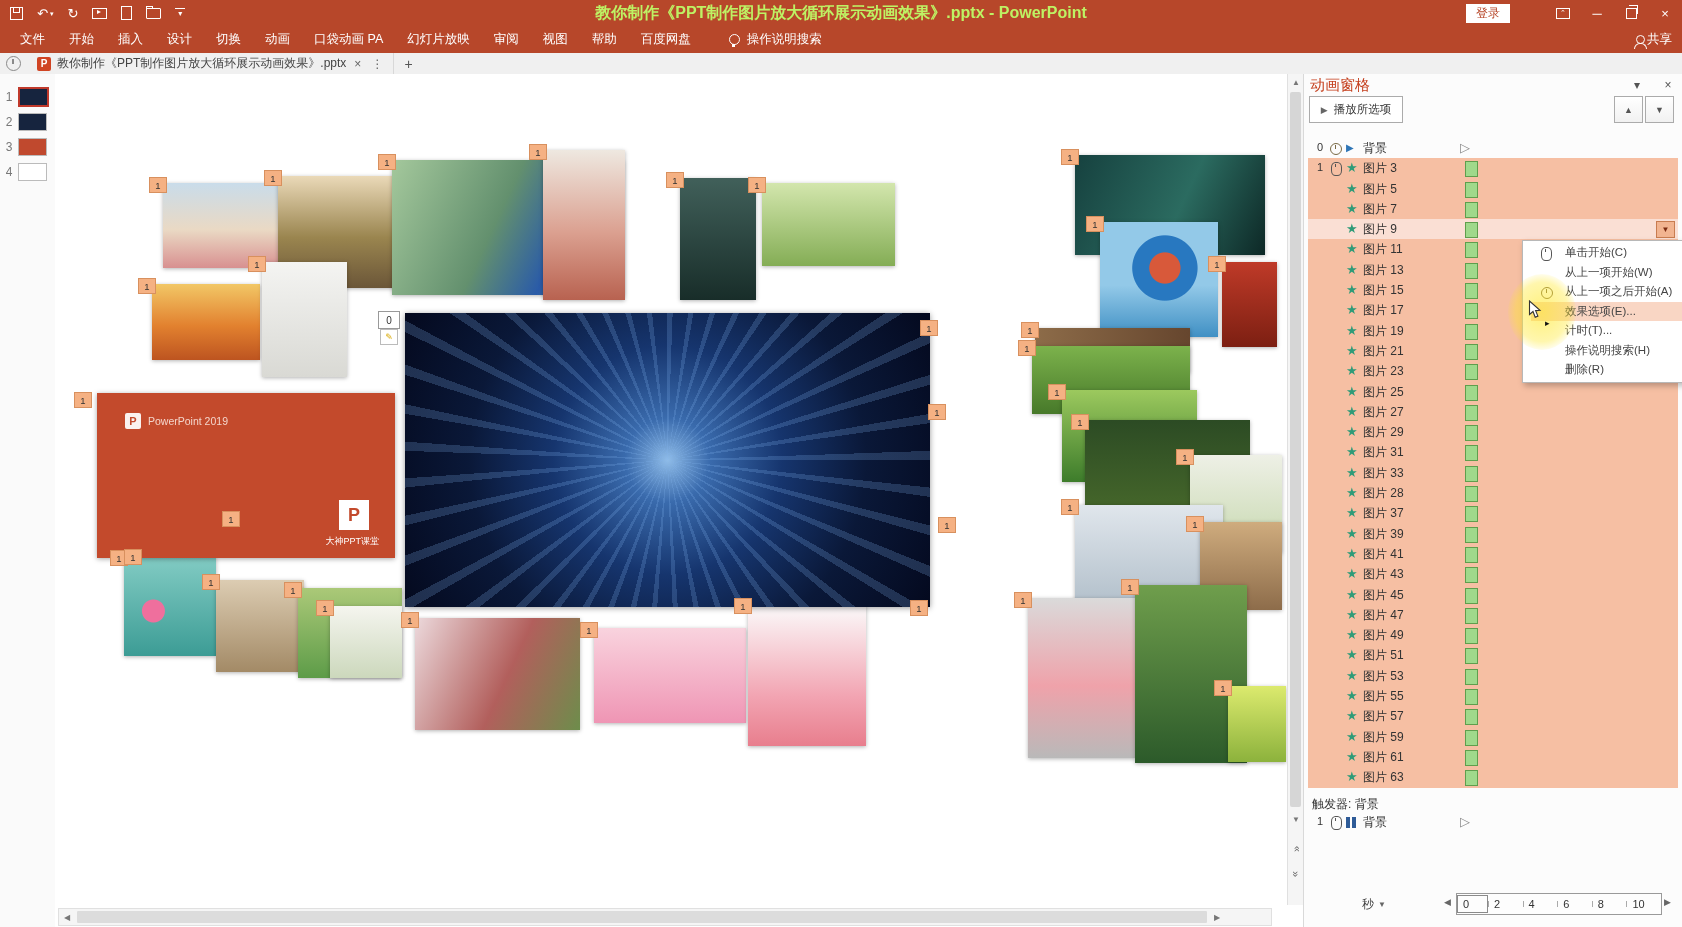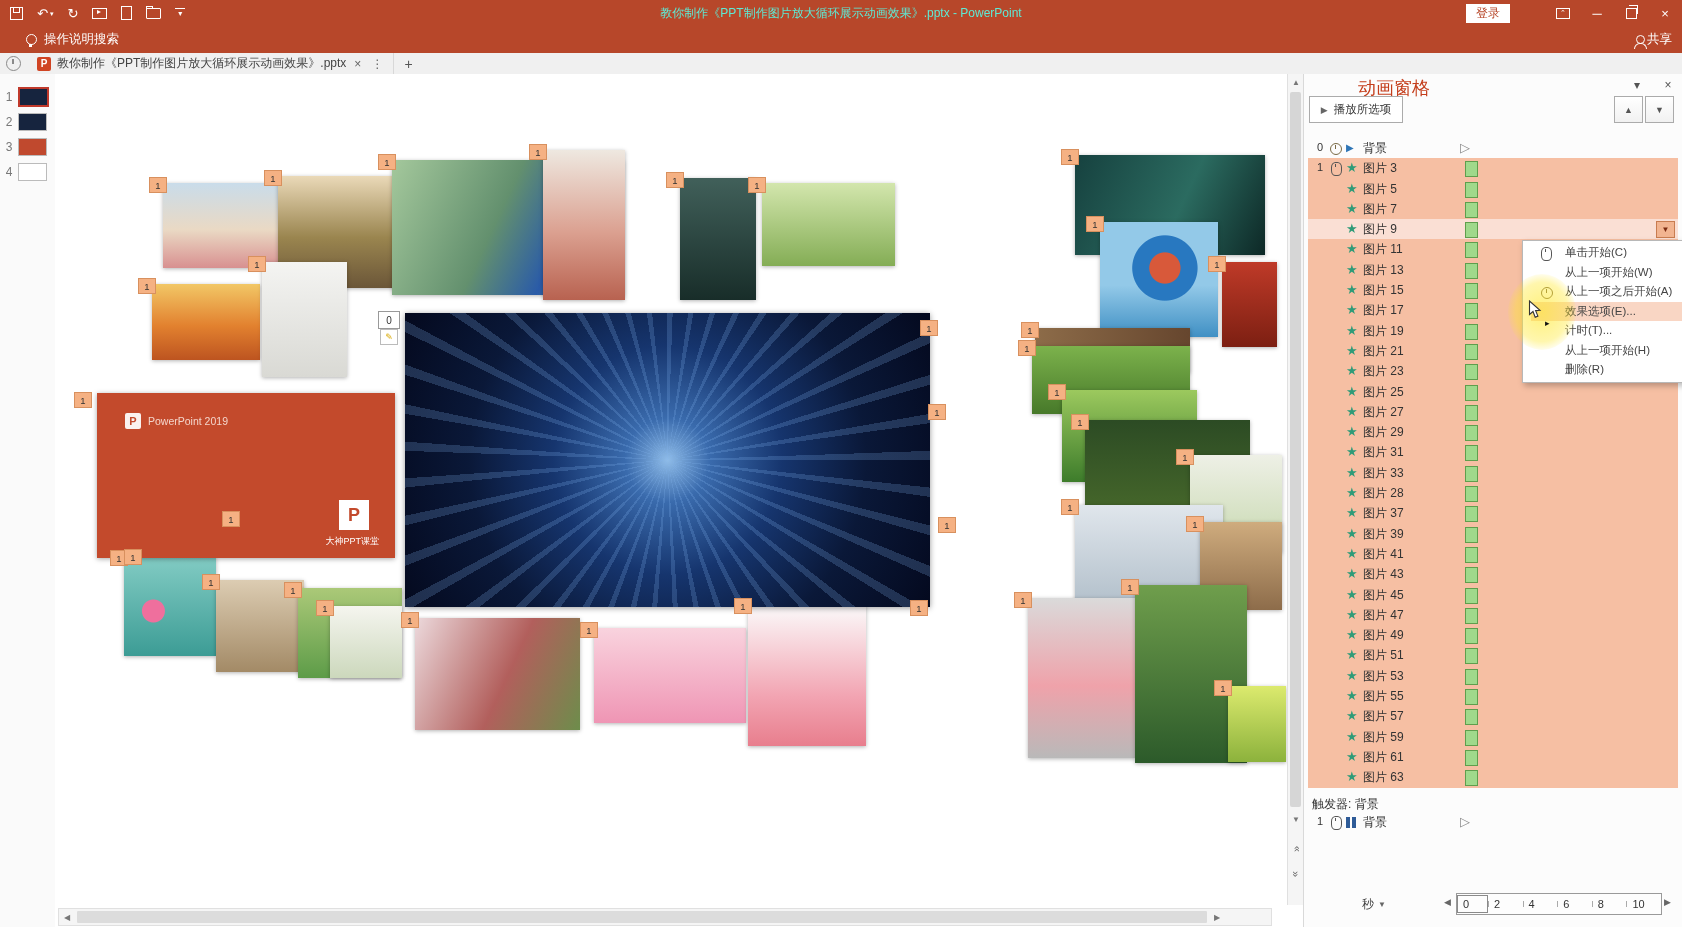--- a/index.html
+++ b/index.html
@@ -11,21 +11,21 @@
   .qat{position:absolute;left:10px;top:0;height:26px;display:flex;align-items:center;gap:14px;}
   .qicon{color:#fff;font-size:13px;line-height:1;display:inline-flex;align-items:center;}
   .ic-save{width:11px;height:11px;border:1.4px solid #fff;position:relative;}
   .ic-save:after{content:"";position:absolute;left:2px;top:0;width:5px;height:4px;background:#B7472A;border:1px solid #fff;border-top:none;}
   .ic-mon{width:13px;height:9px;border:1.4px solid #fff;position:relative;}
   .ic-mon:after{content:"";position:absolute;left:4px;top:1px;border-left:4px solid #fff;border-top:2.5px solid transparent;border-bottom:2.5px solid transparent;}
   .ic-doc{width:9px;height:12px;border:1.4px solid #fff;}
   .ic-folder{width:13px;height:9px;border:1.4px solid #fff;border-radius:1px;position:relative;}
   .ic-folder:before{content:"";position:absolute;left:-1px;top:-3px;width:5px;height:2px;border:1.4px solid #fff;border-bottom:none;}
   .ic-more{width:10px;border-top:1.5px solid #fff;padding-top:1px;font-size:8px;text-align:center;}
-  .tb-title{position:absolute;left:0;right:0;top:0;height:26px;line-height:26px;text-align:center;font-size:12px;color:#5eead4;}
+  .tb-title{position:absolute;left:0;right:0;top:0;height:26px;line-height:26px;text-align:center;font-size:16px;color:#bef264;font-weight:bold;}
   .tb-right{position:absolute;right:0;top:0;height:26px;display:flex;align-items:center;}
   .login-btn{background:#fff;color:#B7472A;font-size:12px;padding:1px 10px;margin-right:36px;cursor:default;}
   .tb-btn{width:34px;height:26px;display:flex;align-items:center;justify-content:center;font-size:13px;color:#fff;}
   .ic-ribbonopt{width:12px;height:9px;border:1.3px solid #fff;display:inline-block;text-align:center;font-size:7px;line-height:8px;}
   .ic-restore{width:9px;height:9px;border:1.3px solid #fff;position:relative;}
   .ic-restore:before{content:"";position:absolute;left:2px;top:-4px;width:8px;height:8px;border:1.3px solid #fff;border-left:none;border-bottom:none;}
   
   #ribbonrow{position:absolute;left:0;top:26px;width:1682px;height:27px;background:#B7472A;color:#fff;display:flex;align-items:center;}
   #ribbon-tabs{display:flex;align-items:center;height:100%;padding-left:8px;}
   .rtab{padding:0 12px;font-size:12.5px;line-height:27px;white-space:nowrap;color:#fff;}
@@ -79,21 +79,21 @@
   .hs-btn{width:16px;height:14px;font-size:8px;color:#777;display:flex;align-items:center;justify-content:center;}
   .hs-thumb{height:12px;background:#DCDCDC;border-radius:1px;flex:0 0 1130px;margin:0 2px;}
   #vscroll{position:absolute;left:1287px;top:74px;width:16px;height:831px;background:#F5F5F5;border-left:1px solid #E0E0E0;}
   .vs-btn{position:absolute;left:0;width:16px;height:16px;font-size:8px;color:#777;display:flex;align-items:center;justify-content:center;}
   .vs-thumb{position:absolute;left:2px;top:18px;width:11px;height:715px;background:#D6D6D6;border-radius:2px;}
   .dblchev{position:absolute;left:0;width:16px;height:20px;color:#666;font-size:11px;display:flex;align-items:center;justify-content:center;}
   .rot-up{transform:rotate(-90deg);display:inline-block;}
   .rot-dn{transform:rotate(90deg);display:inline-block;}
   
   #pane{position:absolute;left:1303px;top:74px;width:379px;height:853px;background:#FCFCFC;border-left:1px solid #D9D9D9;}
-  .pane-title{position:absolute;left:6px;top:2px;font-size:18px;color:#C43E1C;margin-left:48px;}
+  .pane-title{position:absolute;left:6px;top:2px;font-size:15px;color:#C43E1C;}
   .pane-hbtn{position:absolute;top:2px;width:22px;height:18px;color:#555;font-size:12px;display:flex;align-items:center;justify-content:center;}
   .play-btn{position:absolute;left:5px;top:22px;width:92px;height:25px;background:#fff;border:1px solid #ABABAB;
             display:flex;align-items:center;justify-content:center;gap:6px;font-size:11.5px;color:#333;}
   .play-btn .tri-sm{color:#666;font-size:9px;}
   .updown{position:absolute;top:22px;width:27px;height:25px;background:linear-gradient(#fff,#F1F1F1);border:1px solid #ABABAB;color:#555;font-size:9px;display:flex;align-items:center;justify-content:center;}
   #animation-list{position:absolute;left:4px;top:64px;width:370px;}
   .arow{position:relative;height:20.3px;background:#F6BFA3;}
   .arow.plain{background:transparent;}
   .arow.sel{background:#FADFD4;}
   .rnum{position:absolute;left:9px;top:3px;font-size:11px;color:#333;}
@@ -166,20 +166,34 @@
       </div>
     <div class="tb-btn">─</div>
     <div class="tb-btn">
         <span class="ic-restore"></span>
       </div>
     <div class="tb-btn">×</div>
   </div>
 </div>
 
 <div id="ribbonrow">
+  <div id="ribbon-tabs">
+      <div class="rtab">文件</div>
+      <div class="rtab">开始</div>
+      <div class="rtab">插入</div>
+      <div class="rtab">设计</div>
+      <div class="rtab">切换</div>
+      <div class="rtab">动画</div>
+      <div class="rtab">口袋动画 PA</div>
+      <div class="rtab">幻灯片放映</div>
+      <div class="rtab">审阅</div>
+      <div class="rtab">视图</div>
+      <div class="rtab">帮助</div>
+      <div class="rtab">百度网盘</div>
+    </div>
   <div class="searchbox">
     <span class="bulb"></span>
     <span>操作说明搜索</span>
   </div>
 </div>
 <div class="share">
   <span class="person"></span>
   <span>共享</span>
 </div>
 
@@ -526,21 +540,21 @@
     <span class="scale-arrow" style="left:360px;">▶</span>
   </div>
 </div>
 
 <div id="ctx-menu">
     <div class="mitem"><span class="icon-mouse"></span><span>单击开始(C)</span></div>
     <div class="mitem"><span>从上一项开始(W)</span></div>
     <div class="mitem"><span class="icon-clock"></span><span>从上一项之后开始(A)</span></div>
     <div class="mitem hl"><span>效果选项(E)...</span></div>
     <div class="mitem"><span>计时(T)...</span></div>
-    <div class="mitem"><span>从上一项开始(H)</span></div>
+    <div class="mitem"><span>操作说明搜索(H)</span></div>
     <div class="mitem"><span>删除(R)</span></div>
   </div>
 <div id="halo"></div>
 <div id="cursor">
   <svg width="14" height="19" viewBox="0 0 14 19">
     <path d="M1.5 1 L1.5 14.5 L5 11.5 L7.2 17.3 L9.9 16.1 L7.6 10.6 L12 10.3 Z" fill="#ffffff" stroke="#333333" stroke-width="1.1"></path>
   </svg>
 </div>
 <div id="cursor-extra">▸</div>
 

